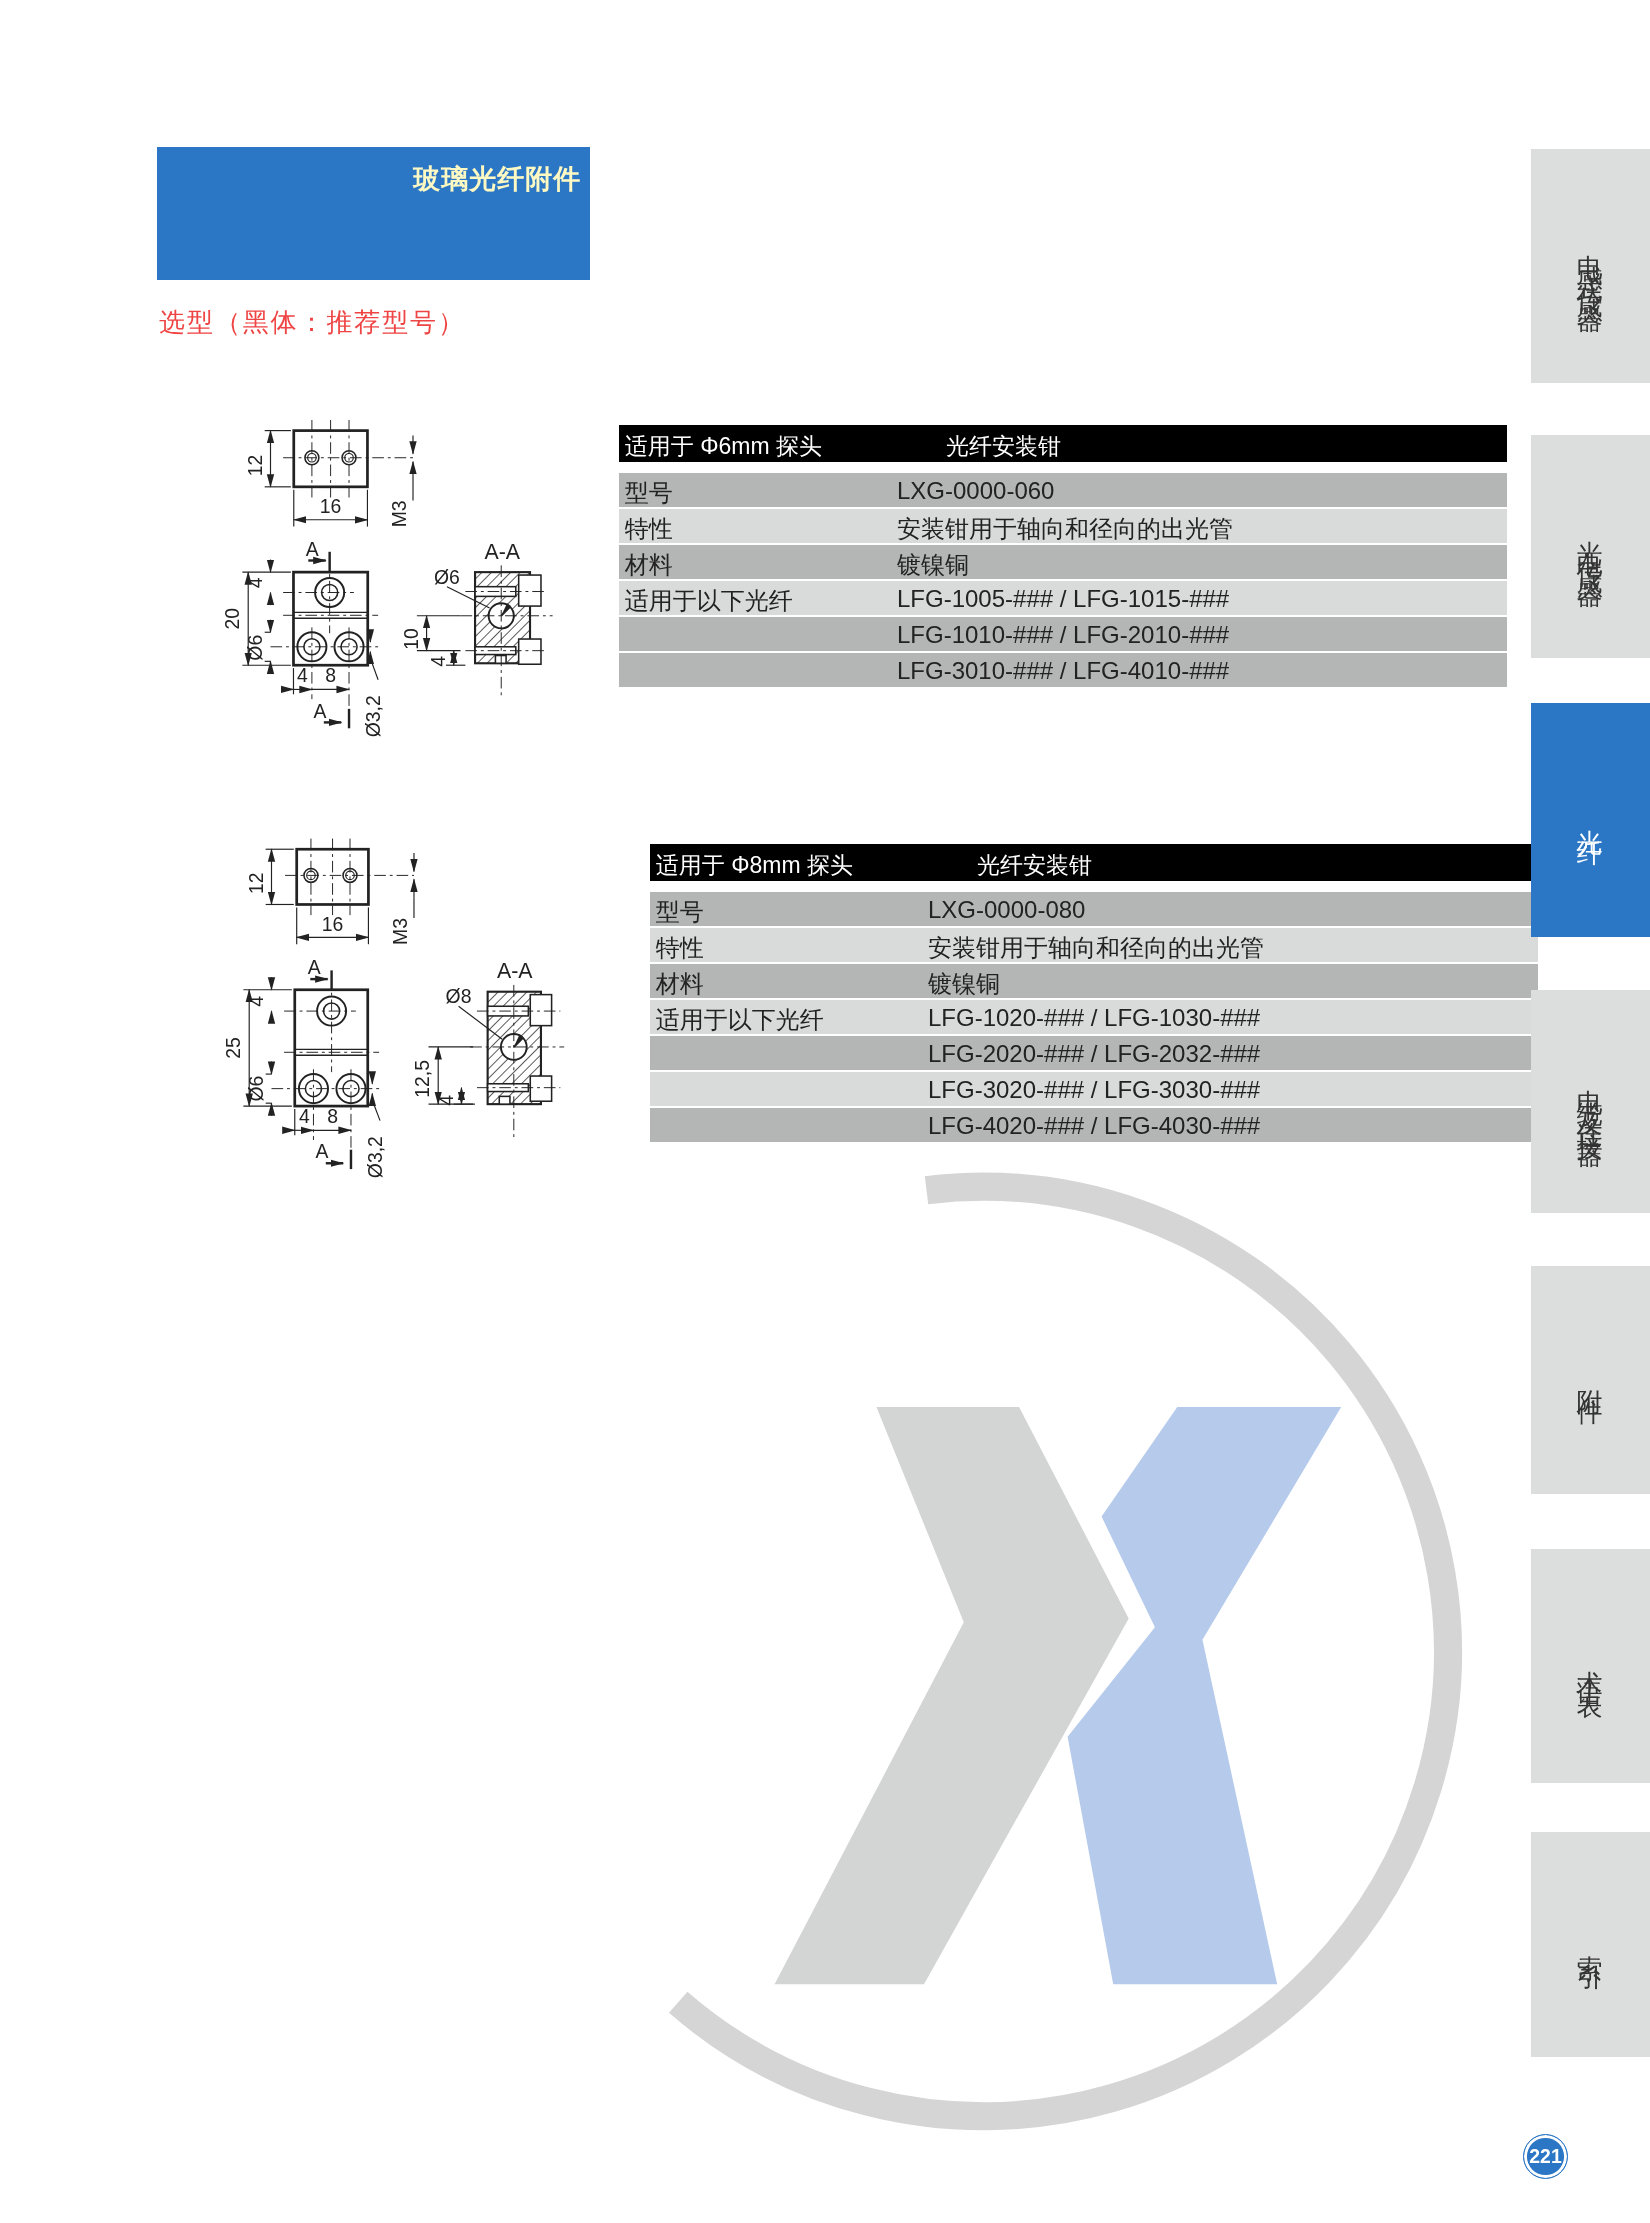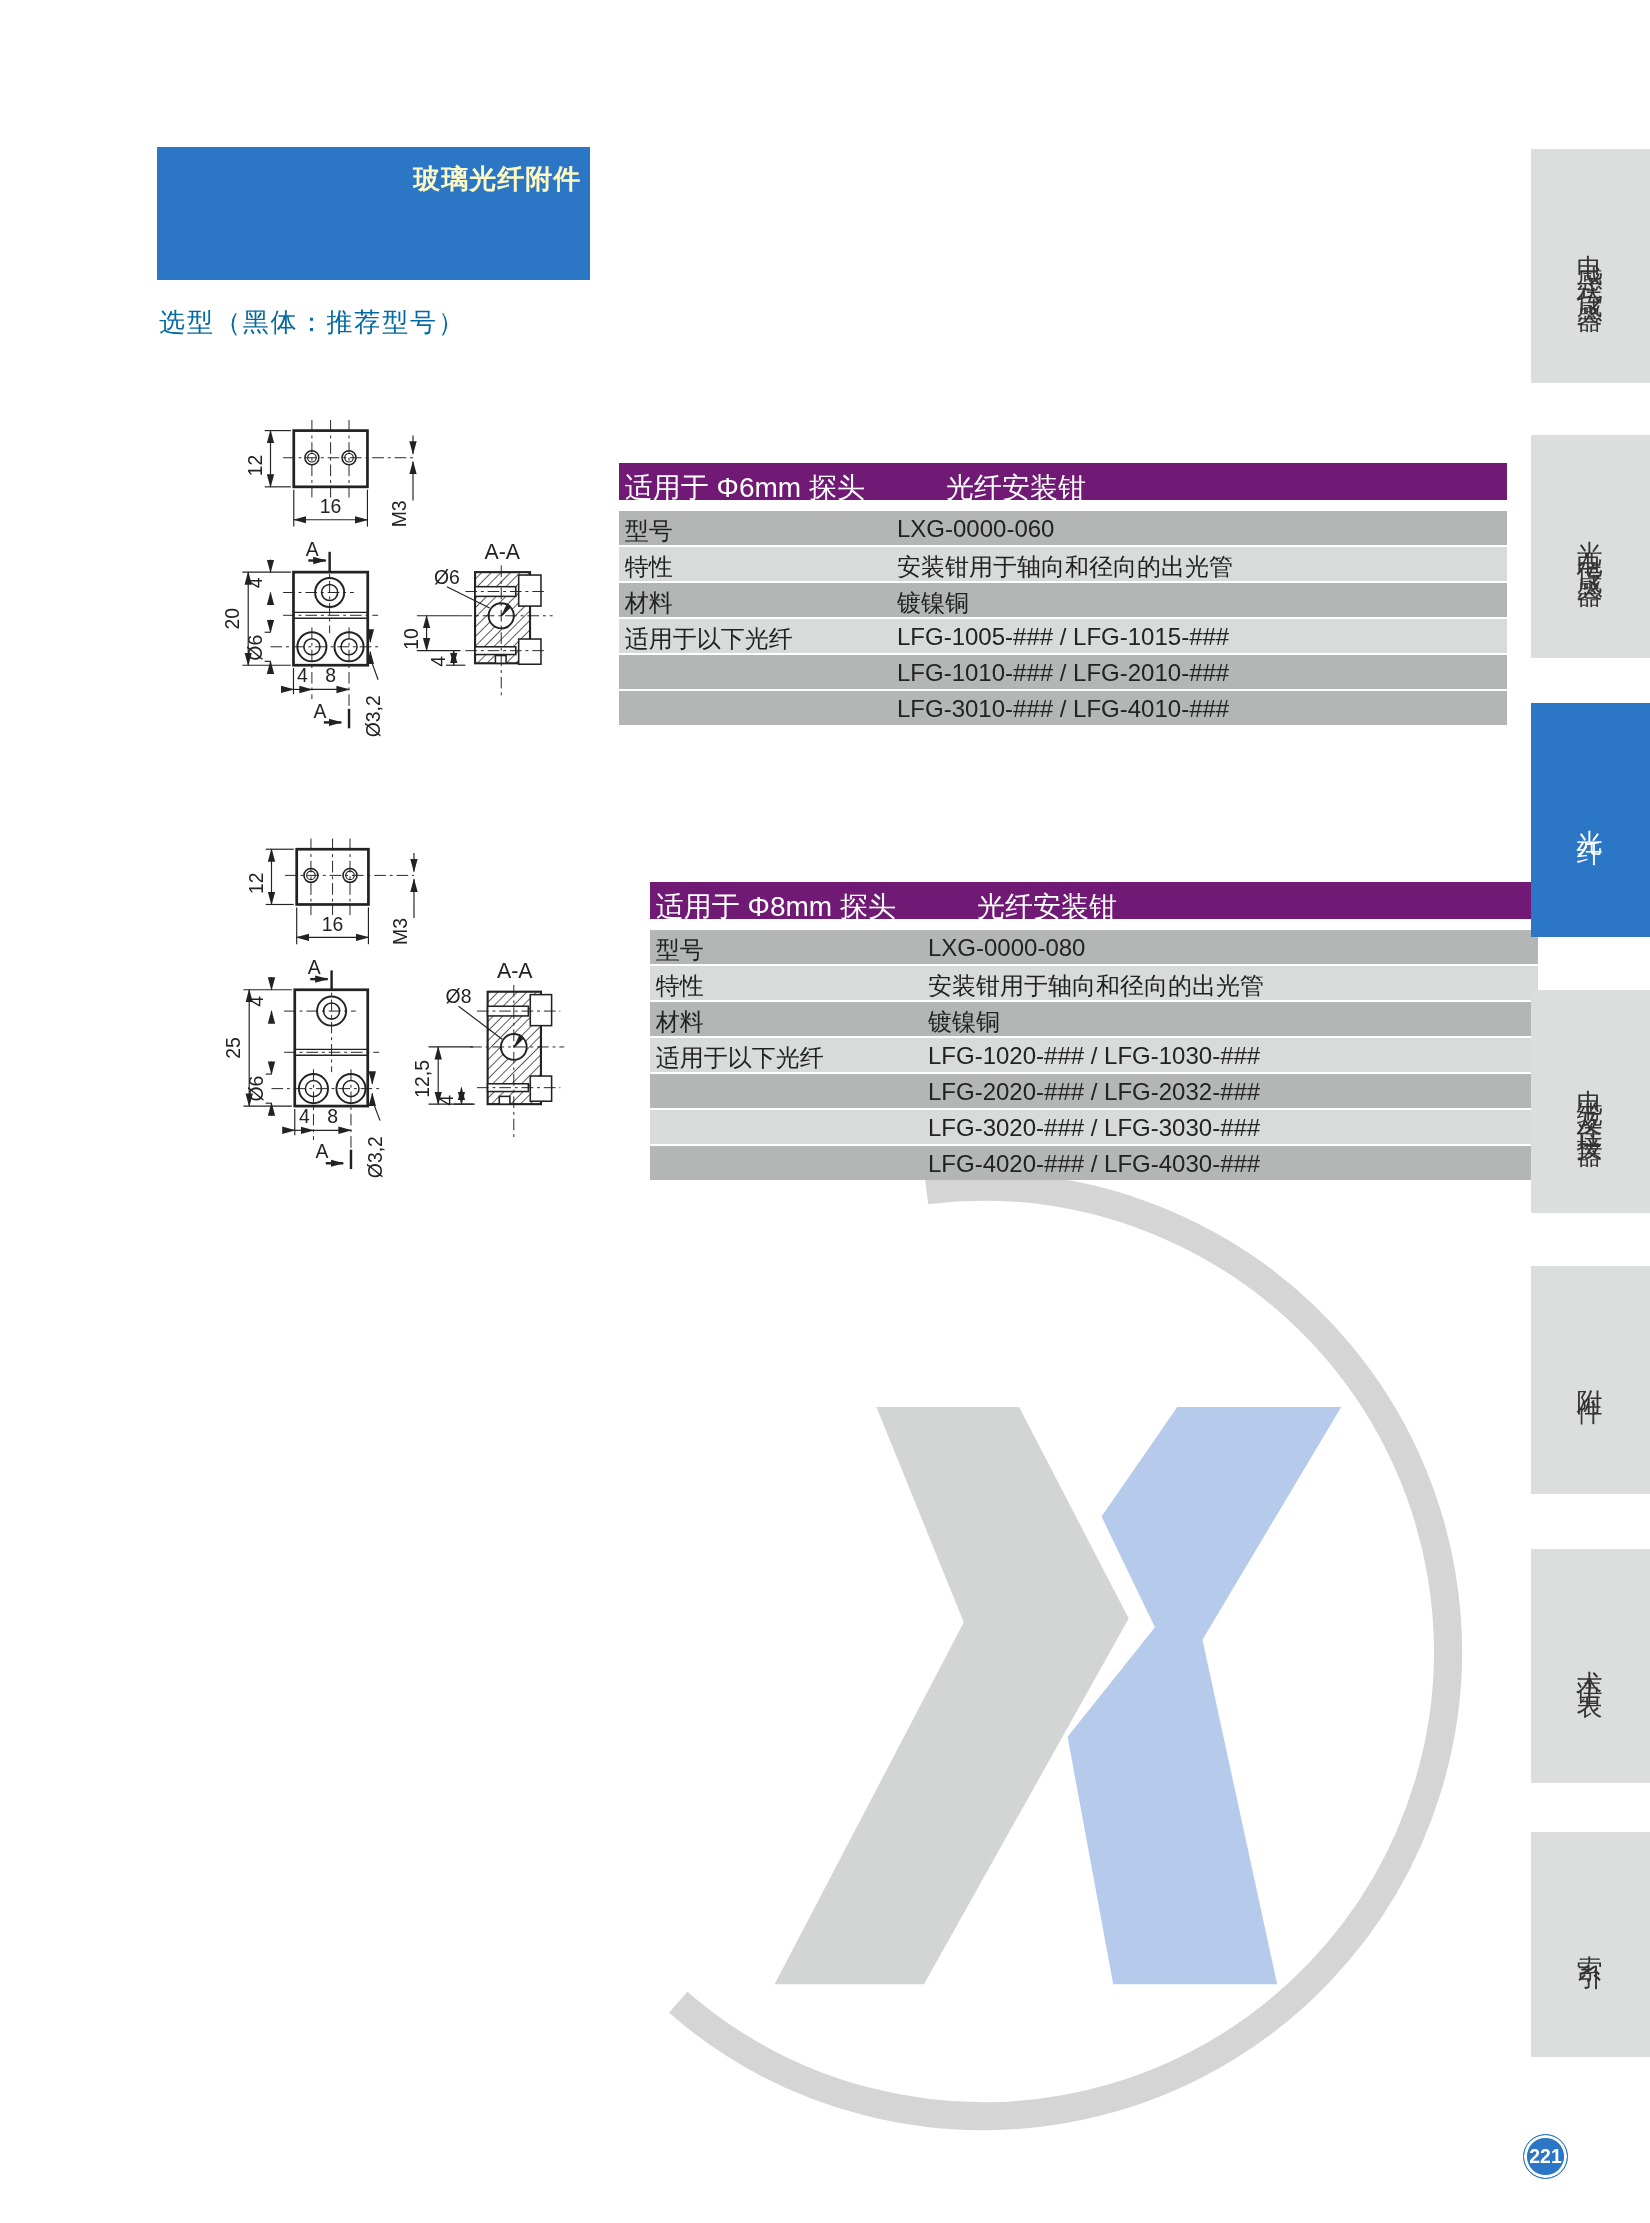--- a/index.html
+++ b/index.html
@@ -1,23 +1,23 @@
 <!DOCTYPE html>
 <html><head>
 <meta charset="utf-8">
 <style>
   html,body{margin:0;padding:0;}
   body{width:1651px;height:2223px;position:relative;background:#fff;overflow:hidden;
        font-family:"Liberation Sans",sans-serif;}
   .abs{position:absolute;}
   .title-box{left:157px;top:147px;width:433px;height:133px;background:#2b77c5;}
   .title-text{position:absolute;top:13.6px;right:8.7px;color:#fef9c3;font-size:27px;font-weight:bold;letter-spacing:1px;}
-  .subtitle{left:159px;top:305px;font-size:26px;color:#0369a1;letter-spacing:1.9px;}
+  .subtitle{left:159px;top:305px;font-size:26px;color:#ef4444;letter-spacing:1.9px;}
   .spec-table{width:888px;}
-  .spec-header{position:relative;height:37px;background:#701a75;color:#fff;font-size:28px;margin-top:38px;}
+  .spec-header{position:relative;height:37px;background:#000000;color:#fff;font-size:23px;}
   .spec-header .hl{position:absolute;left:5.8px;top:5.8px;}
   .spec-header .hr{position:absolute;left:327px;top:5.8px;}
   .spec-row{position:relative;height:34px;margin-top:2px;font-size:24px;color:#222;}
   .spec-row.first{margin-top:10.7px;}
   .spec-row.dark{background:#b4b5b5;}
   .spec-row.light{background:#d9dada;}
   .spec-row .lbl{position:absolute;left:5.8px;top:3.9px;}
   .spec-row .val{position:absolute;left:278px;top:3.9px;}
   .tab{left:1531px;width:119px;background:#dcdddd;display:flex;align-items:center;justify-content:center;}
   .tab .vtext{writing-mode:vertical-rl;text-orientation:upright;letter-spacing:10.7px;font-size:26px;color:#333;}

